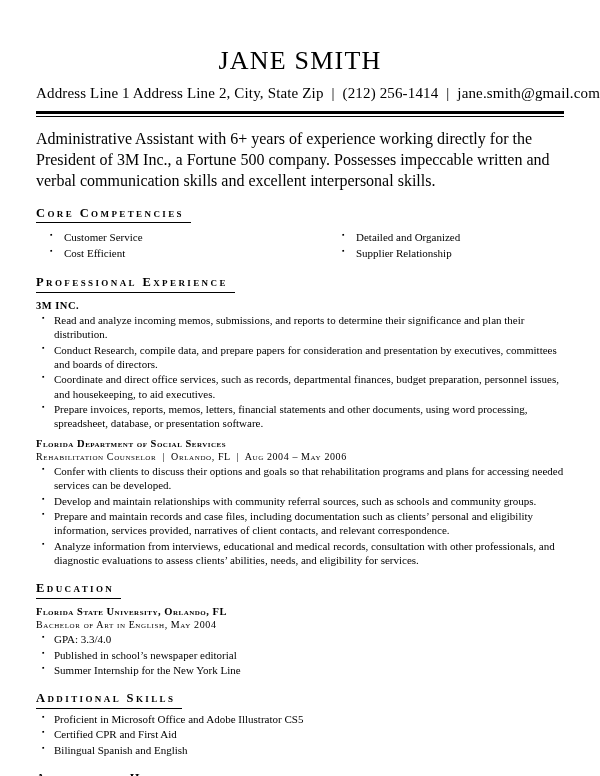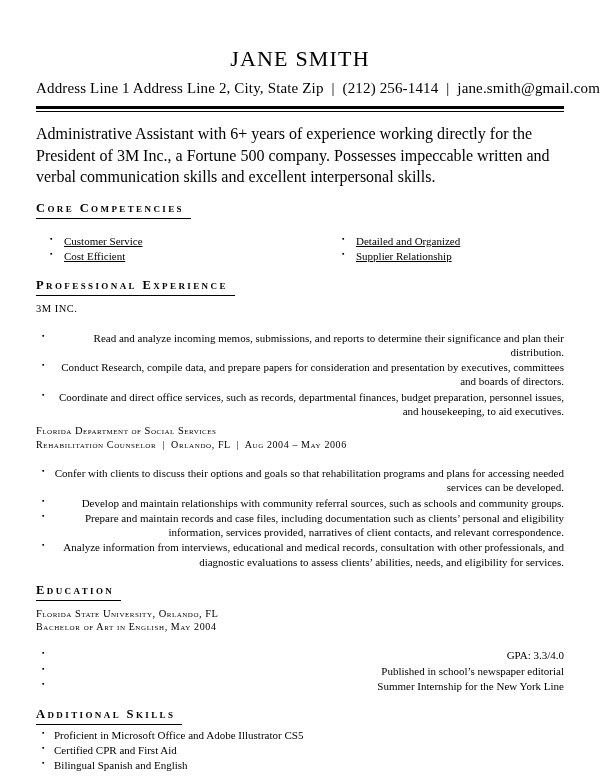--- a/index.html
+++ b/index.html
@@ -18,21 +18,21 @@
     width: 600px;
     height: 776px;
     box-sizing: border-box;
     padding: 36px 36px 0 36px;
     position: relative;
   }
 
   
   .name {
     text-align: center;
-    font-size: 22px;
+    font-size: 26px;
     font-weight: normal;
     letter-spacing: 1.2px;
     line-height: 1.15;
     margin: 10px 0 0 0;
   }
   .contact {
     text-align: center;
     font-size: 15px;
     letter-spacing: 0.15px;
     margin-top: 9px;
@@ -91,22 +91,21 @@
     position: absolute;
     left: 6px;
     top: -1px;
     font-size: 7px;
     line-height: 1.95;
   }
 
   
   .two-col {
     display: flex;
-    margin-top: 12px;
-    text-decoration: underline;
+    margin-top: 4px;
   }
   .two-col .col {
     width: 50%;
     box-sizing: border-box;
   }
   .two-col .col.right {
     padding-left: 28px;
   }
   .two-col ul.bullets > li {
     padding-left: 28px;
@@ -118,42 +117,41 @@
 
   
   .entry {
     margin-top: 7px;
   }
   .entry:first-of-type {
     margin-top: 6px;
   }
   .org {
     font-size: 10.5px;
-    font-weight: normal;
+    font-weight: bold;
     font-variant: small-caps;
     letter-spacing: 0.5px;
     line-height: 1.2;
   }
   .org.plain {
     font-variant: normal;
   }
   .role {
     font-size: 10px;
     font-variant: small-caps;
     letter-spacing: 0.6px;
     line-height: 1.3;
     margin-top: 0px;
   }
   .role .bar {
     display: inline-block;
     padding: 0 3px;
   }
   .entry ul.bullets {
-    margin-top: 15px;
-    text-align: right;
+    margin-top: 1px;
   }
 </style>
 </head>
 <body>
 
 <div class="page">
 
   <div>
     <div class="name">JANE SMITH</div>
     <div class="contact">
@@ -190,20 +188,21 @@
 
   <div class="section">
     <div class="section-title">Professional Experience</div>
 
     <div class="entry">
       <div class="org plain">3M INC.</div>
       <ul class="bullets">
         <li>Read and analyze incoming memos, submissions, and reports to determine their significance and plan their distribution.</li>
         <li>Conduct Research, compile data, and prepare papers for consideration and presentation by executives, committees and boards of directors.</li>
         <li>Coordinate and direct office services, such as records, departmental finances, budget preparation, personnel issues, and housekeeping, to aid executives.</li>
+        <li>Prepare invoices, reports, memos, letters, financial statements and other documents, using word processing, spreadsheet, database, or presentation software.</li>
       </ul>
     </div>
 
     <div class="entry">
       <div class="org">Florida Department of Social Services</div>
       <div class="role">
         <span>Rehabilitation Counselor</span>
         <span class="bar">|</span>
         <span>Orlando, FL</span>
         <span class="bar">|</span>

